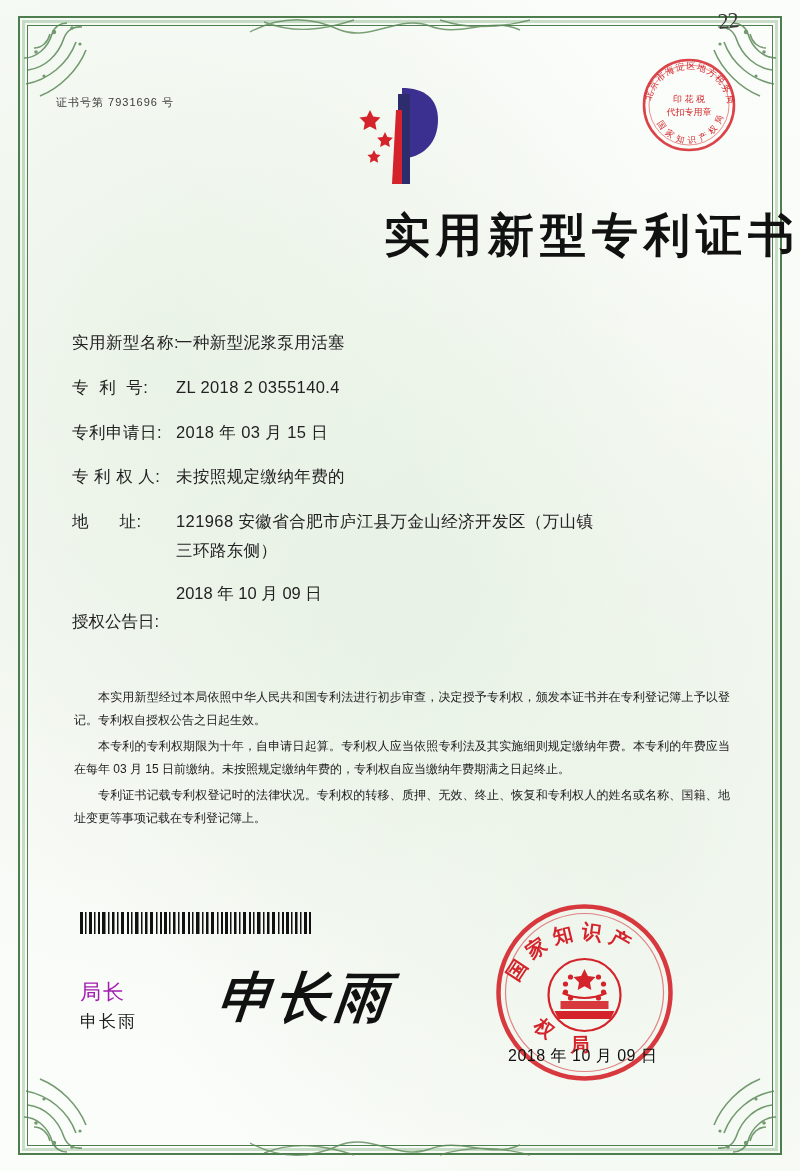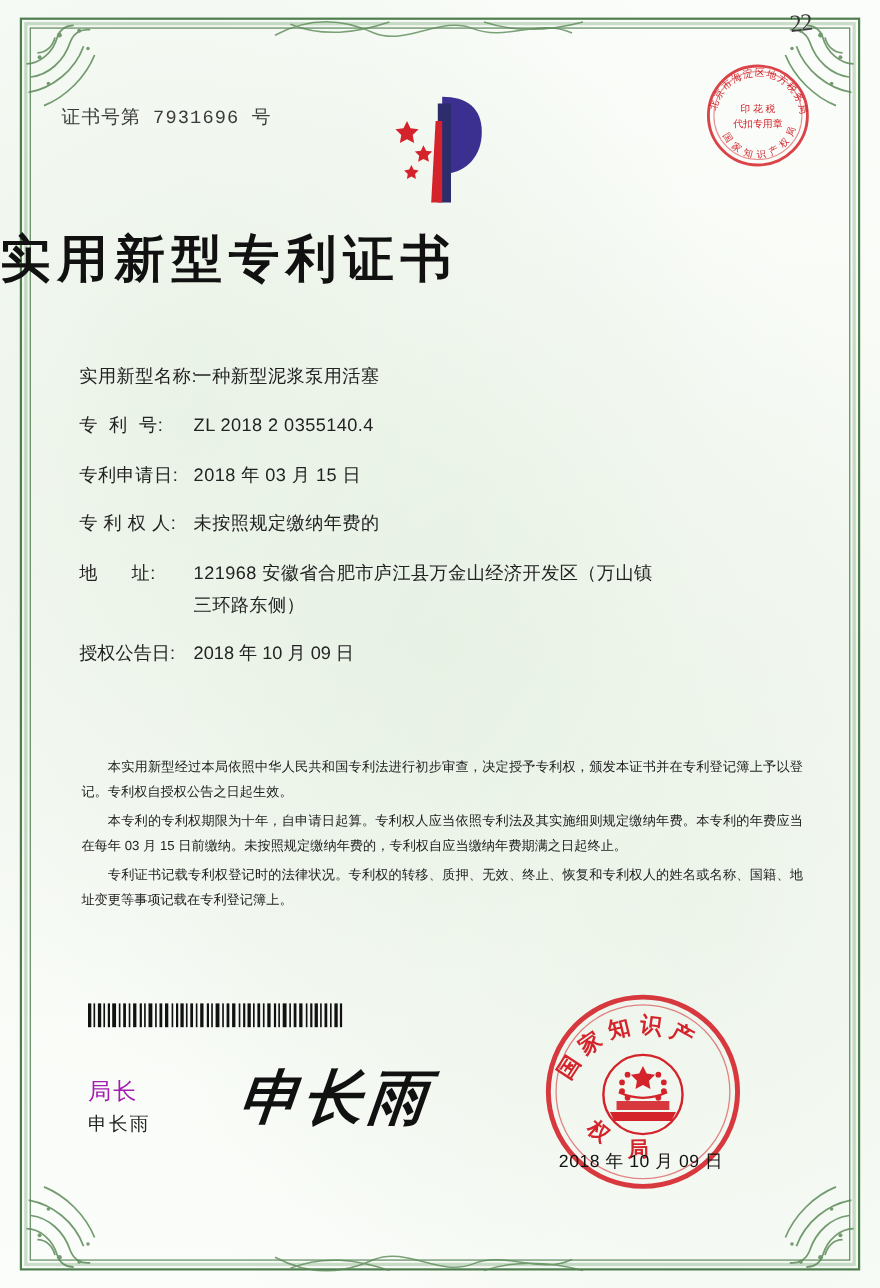--- a/index.html
+++ b/index.html
@@ -87,24 +87,24 @@
     color: #3b3b3b;
     transform: rotate(-6deg);
     letter-spacing: -1px;
   }
 
   
   .cert-no {
     position: absolute;
     left: 56px;
     top: 95px;
-    font-size: 17px;
+    font-size: 11px;
     letter-spacing: 1px;
     color: #3a3a3a;
-    font-family: Liberation Mono, monospace;
+    font-family: Liberation Sans, sans-serif;
   }
 
   
   .logo {
     position: absolute;
     left: 340px;
     top: 80px;
     width: 120px;
     height: 110px;
   }
@@ -115,21 +115,21 @@
     right: 58px;
     top: 52px;
     width: 106px;
     height: 106px;
   }
 
   .title {
     position: absolute;
     left: 0; right: 0;
     top: 205px;
-    text-align: left;
+    text-align: right;
     font-size: 46px;
     font-weight: bold;
     letter-spacing: 6px;
     color: #111;
     font-family: "DejaVu Serif", "Liberation Serif", serif;
   }
 
   
   .fields {
     position: absolute;
@@ -425,21 +425,21 @@
     <div class="field-row">
       <div class="field-label">地      址:</div>
       <div class="field-value">
         <span>121968 安徽省合肥市庐江县万金山经济开发区（万山镇</span>
         <span class="sub-line">三环路东侧）</span>
       </div>
     </div>
 
     <div class="row-2col">
       <div class="left">
-        <span class="lbl" style="width:104px;flex:0 0 104px;">授权公告日:</span>
+        <span class="lbl" style="width:104px;flex:0 0 104px;margin-top:28px;">授权公告日:</span>
         <span>2018 年 10 月 09 日</span>
       </div>
     </div>
   </div>
 
   <div class="body-text">
     <p>本实用新型经过本局依照中华人民共和国专利法进行初步审查，决定授予专利权，颁发本证书并在专利登记簿上予以登记。专利权自授权公告之日起生效。</p>
     <p>本专利的专利权期限为十年，自申请日起算。专利权人应当依照专利法及其实施细则规定缴纳年费。本专利的年费应当在每年 03 月 15 日前缴纳。未按照规定缴纳年费的，专利权自应当缴纳年费期满之日起终止。</p>
     <p>专利证书记载专利权登记时的法律状况。专利权的转移、质押、无效、终止、恢复和专利权人的姓名或名称、国籍、地址变更等事项记载在专利登记簿上。</p>
   </div>

